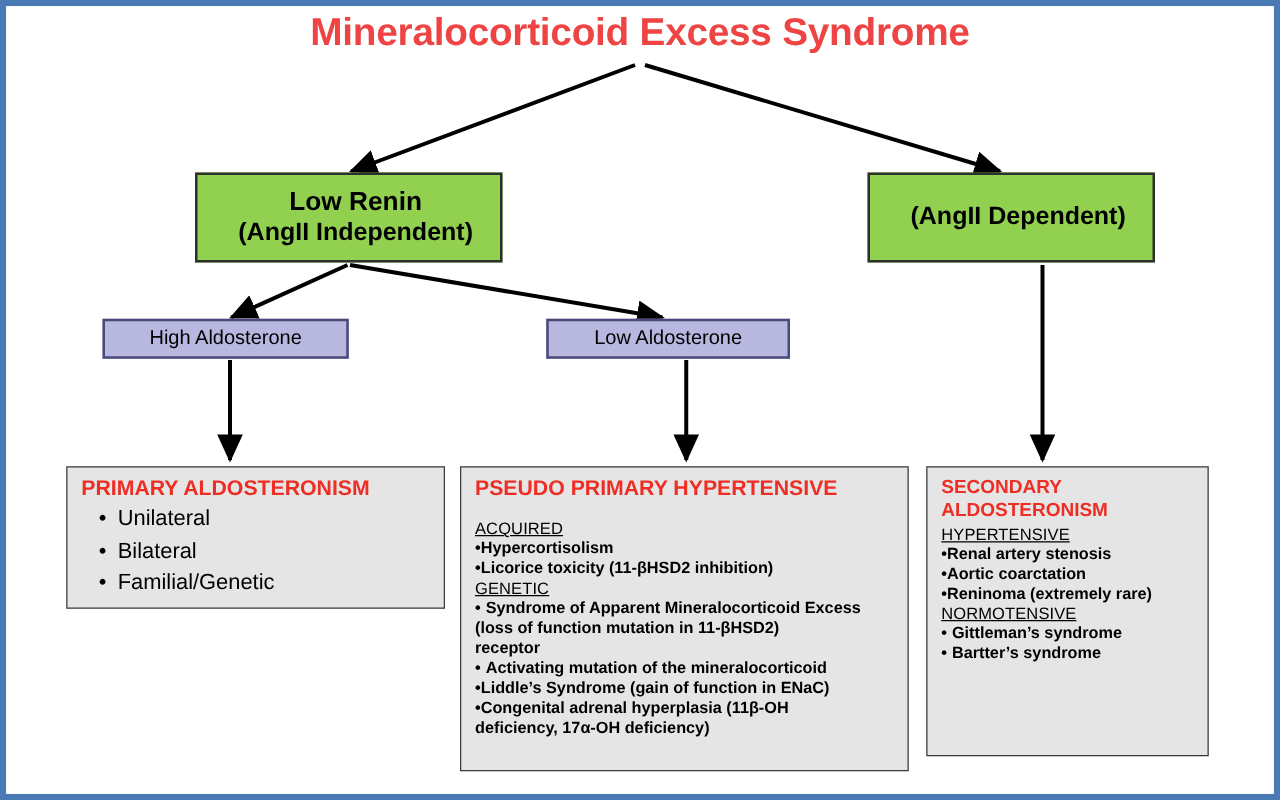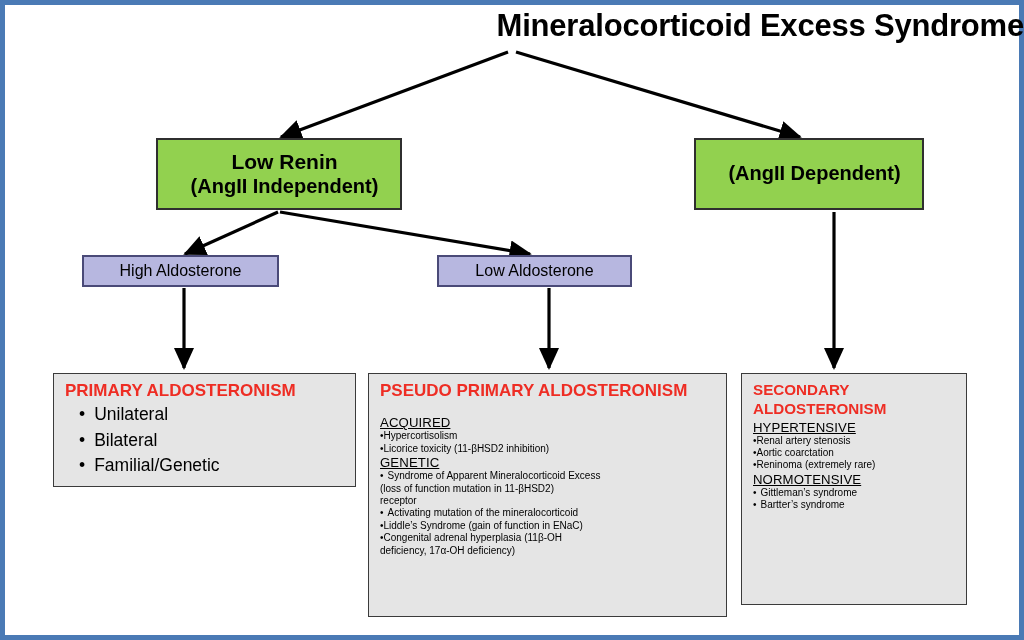--- a/index.html
+++ b/index.html
@@ -44,24 +44,24 @@
     position: absolute;
     box-sizing: border-box;
   }
 
   
   #title {
     position: absolute;
     left: 0;
     top: 8px;
     width: 1024px;
-    text-align: right;
+    text-align: center;
     font-size: 31px;
     font-weight: bold;
-    color: #000000;
+    color: #ef4444;
     letter-spacing: -0.2px;
   }
 
   
   .green-box {
     background: #92d14f;
     border: 2px solid #2f2f2f;
     text-align: center;
     display: flex;
     flex-direction: column;
@@ -104,22 +104,23 @@
   }
   .hdr-red.small { font-size: 15.2px; }
   .sec-head {
     font-size: 13.2px;
     text-decoration: underline;
     letter-spacing: 0.1px;
     margin-top: 15px;
   }
   .sec-head.gap { margin-top: 0; }
   .li {
-    font-size: 10px;
+    font-size: 13px;
     line-height: 1.24;
+    font-weight: bold;
   }
   .li.bul::before { content: "\2022"; margin-right: 0px; }
   .li.bul-sp::before { content: "\2022"; margin-right: 4px; }
 
   
   .big-li {
     font-size: 17.5px;
     line-height: 1.44;
     padding-left: 14px;
   }
@@ -179,21 +180,21 @@
   <div class="node detail-box" style="left:53px; top:373px; width:303px; height:114px;">
     <div class="hdr-red">PRIMARY ALDOSTERONISM</div>
     <div>
       <div class="big-li">Unilateral</div>
       <div class="big-li">Bilateral</div>
       <div class="big-li">Familial/Genetic</div>
     </div>
   </div>
 
   <div class="node detail-box" style="left:368px; top:373px; width:359px; height:244px;">
-    <div class="hdr-red">PSEUDO PRIMARY ALDOSTERONISM</div>
+    <div class="hdr-red">PSEUDO PRIMARY HYPERTENSIVE</div>
     <div class="sec-head">ACQUIRED</div>
     <div class="li bul">Hypercortisolism</div>
     <div class="li bul">Licorice toxicity (11-βHSD2 inhibition)</div>
     <div class="sec-head gap">GENETIC</div>
     <div class="li bul-sp">Syndrome of Apparent Mineralocorticoid Excess</div>
     <div class="li">(loss of function mutation in 11-βHSD2)</div>
     <div class="li">receptor</div>
     <div class="li bul-sp">Activating mutation of the mineralocorticoid</div>
     <div class="li bul">Liddle’s Syndrome (gain of function in ENaC)</div>
     <div class="li bul">Congenital adrenal hyperplasia (11β-OH</div>

